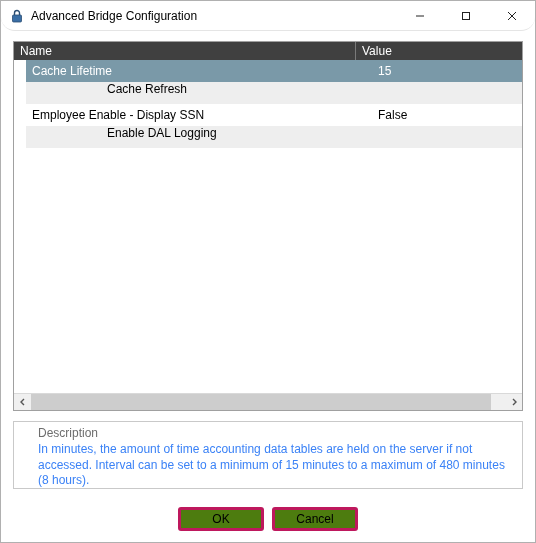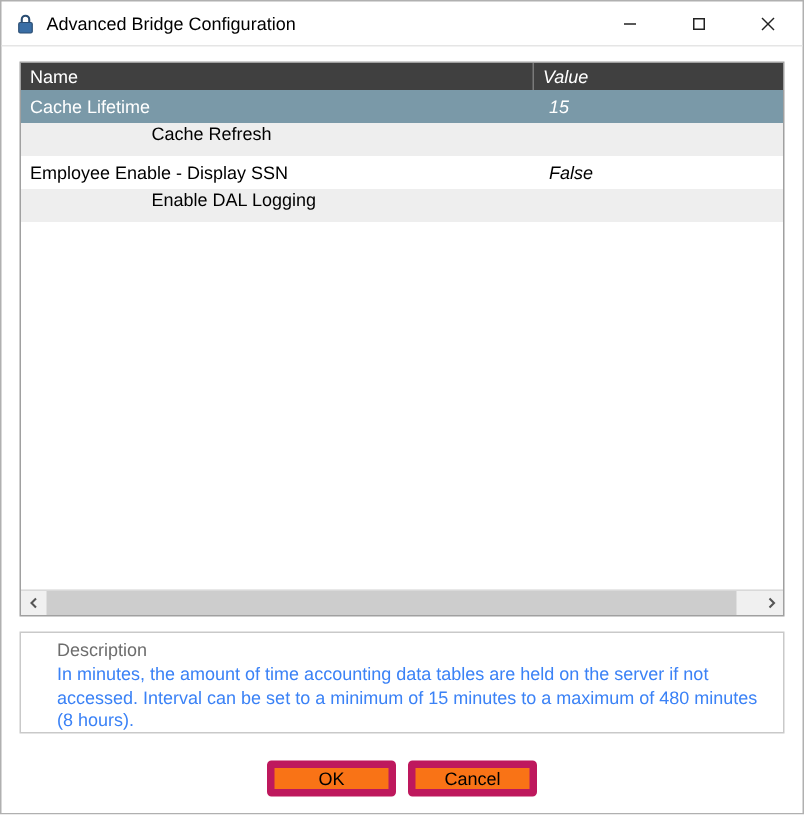--- a/index.html
+++ b/index.html
@@ -11,20 +11,21 @@
     background: #fff;
     color: #000;
     overflow: hidden;
   }
   .window { width: 536px; height: 543px; border: 1px solid #b0b0b0; display: flex; flex-direction: column; }
   .titlebar {
     height: 30px;
     display: flex; align-items: center;
     padding: 0 0 0 8px;
     border-bottom: 1px solid #e5e5e5;
+    border-radius: 14px;
   }
   .titlebar .app-icon { width: 16px; height: 16px; margin-right: 6px; }
   .titlebar .title { flex: 0 0 auto; }
   .titlebar .spacer { flex: 1 1 auto; }
   .win-btn {
     width: 46px; height: 30px;
     display: flex; align-items: center; justify-content: center;
     color: #222;
   }
   .win-btn svg { display: block; }
@@ -47,25 +48,26 @@
     height: 18px;
     align-items: stretch;
   }
   .gh-cell {
     padding: 1px 6px;
     display: flex; align-items: center;
     border-right: 1px solid #7a7a7a;
   }
   .gh-cell.last { border-right: none; }
   .col-name { width: 342px; flex: 0 0 342px; }
-  .col-value { flex: 1 1 auto; font-style: italic; }
+  .col-value { flex: 1 1 auto; }
   .grid-body {
     flex: 1 1 auto;
     background: #fff;
     overflow: hidden;
+    margin-left: 12px;
   }
   .row {
     display: flex;
     height: 22px;
     align-items: center;
   }
   .row .cell { padding: 0 6px; }
   .row .cell.col-name { width: 346px; flex: 0 0 346px; }
   .row .cell.col-value { flex: 1 1 auto; }
   .row.selected { background: #7a99a8; color: #fff; }
@@ -103,23 +105,23 @@
   .desc-text {
     color: #3b82f6; line-height: 1.3;
   }
   .button-row {
     display: flex; justify-content: center; gap: 8px;
     padding: 8px 0 4px 0;
   }
   .btn {
     min-width: 86px;
     height: 24px;
-    border: 5px solid #be185d;
+    border: 3px solid #be185d;
     border-radius: 3px;
-    background: #f97316;
+    background: #4d7c0f;
     display: flex; align-items: center; justify-content: center;
     font-size: 12px;
     padding: 0 18px;
   }
 </style>
 </head>
 <body>
 
 <div class="window">
   <div class="titlebar">

